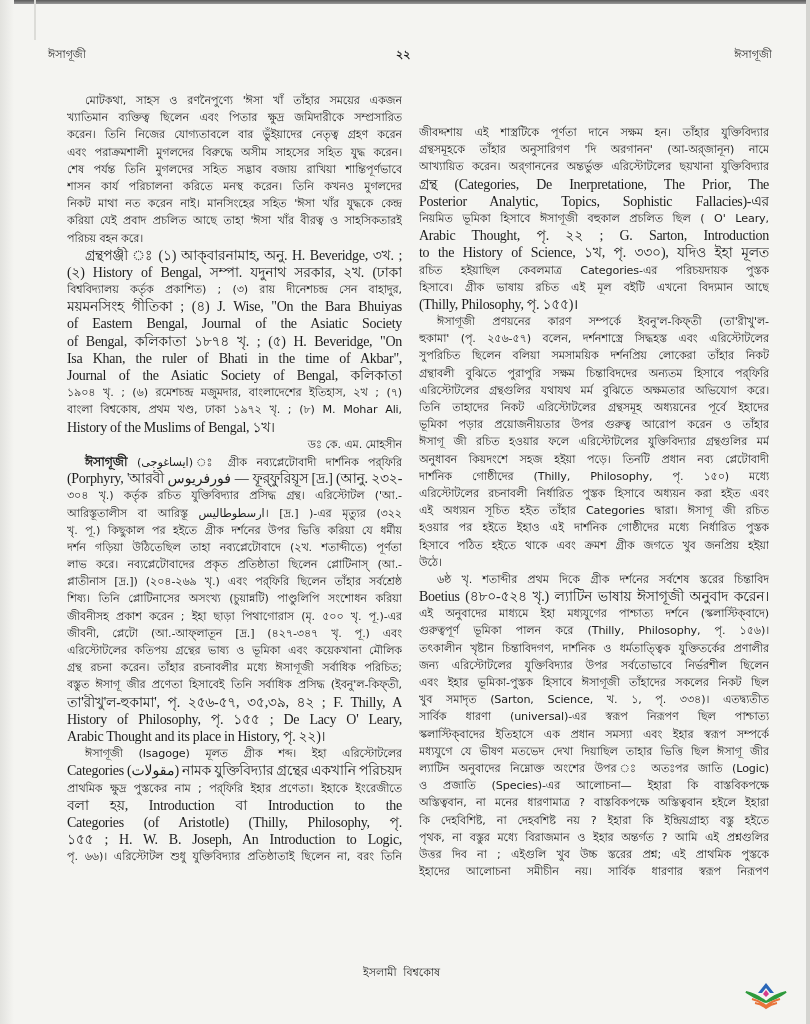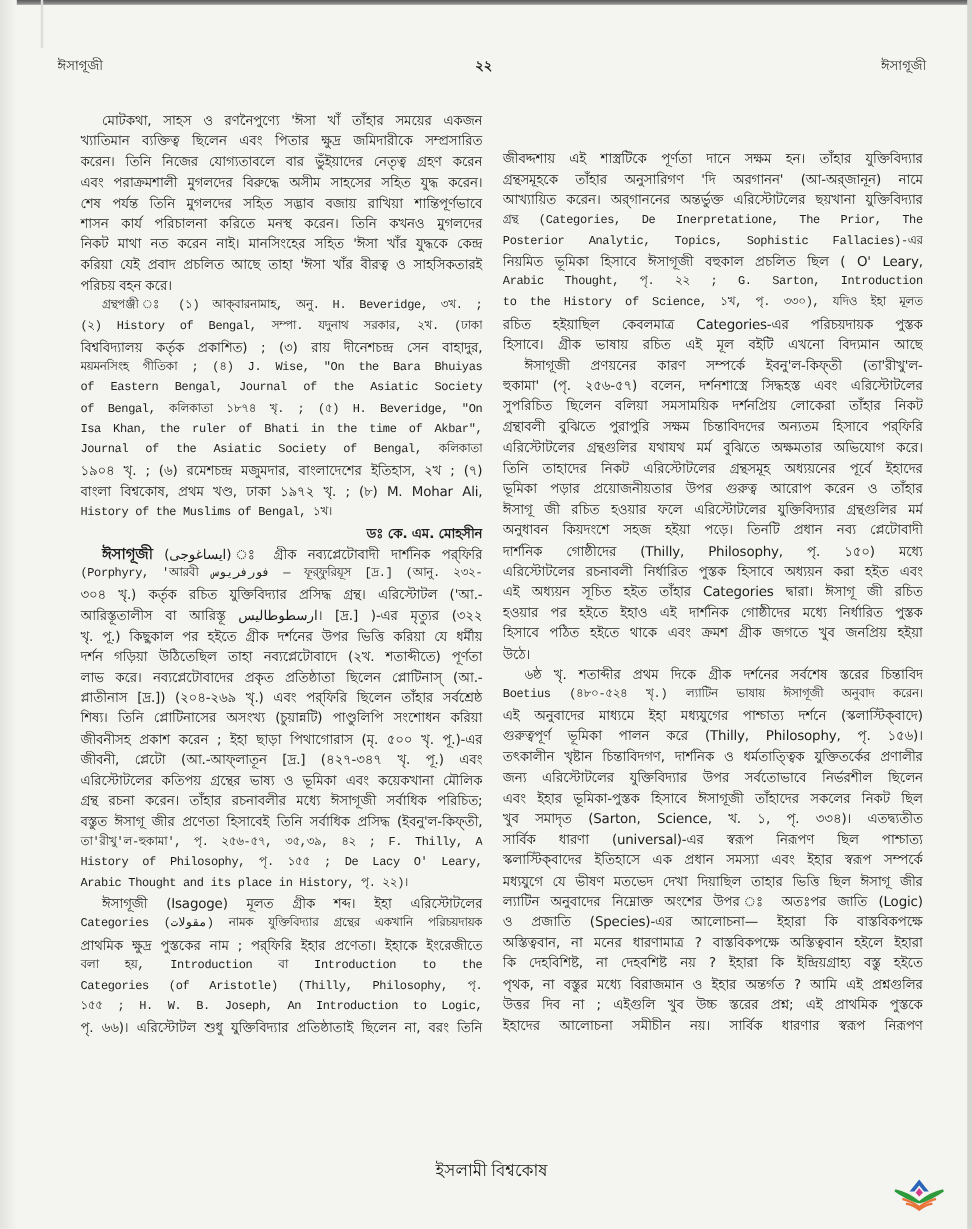--- a/index.html
+++ b/index.html
@@ -41,27 +41,27 @@
   }
   #col-left { left: 67px; width: 335px; }
   #col-right { left: 419px; width: 350px; margin-top: 32px; }
   .ln {
     display: block; white-space: nowrap; overflow: hidden;
     text-align: justify; text-align-last: justify;
     height: 17.2px;
   }
   .ln.last { text-align-last: left; }
   .ln.indent { padding-left: 18px; }
-  .ln.right { text-align: right; text-align-last: right; font-weight: bold; }
-  .ln.en { font-family: Liberation Mono, monospace; font-size: 10px; letter-spacing: -0.3px; }
+  .ln.right { text-align: right; text-align-last: right; }
+  .ln.en { font-family: Liberation Serif, serif; font-size: 14px; letter-spacing: -0.3px; }
   .ln .bold { font-weight: bold; font-size: 12.5px; }
 
   .footer-title {
     position: absolute; top: 964px; left: 363px;
-    font-size: 14px; font-family: Liberation Serif, serif; text-align: right;
+    font-size: 11px; font-family: Liberation Mono, monospace; text-align: right;
   }
   .logo {
     position: absolute; left: 744px; top: 980px; width: 44px; height: 30px;
   }
 </style>
 </head>
 <body>
 
 <div class="topband"></div>
 <div class="leftedge"></div>
@@ -123,20 +123,21 @@
     <span class="ln ">জীবদ্দশায় এই শাস্ত্রটিকে পূর্ণতা দানে সক্ষম হন। তাঁহার যুক্তিবিদ্যার</span>
     <span class="ln ">গ্রন্থসমূহকে তাঁহার অনুসারিগণ 'দি অরগানন' (আ-অর্‌জানূন) নামে</span>
     <span class="ln ">আখ্যায়িত করেন। অর্‌গাননের অন্তর্ভুক্ত এরিস্টোটলের ছয়খানা যুক্তিবিদ্যার</span>
     <span class="ln en">গ্রন্থ (Categories, De Inerpretatione, The Prior, The</span>
     <span class="ln en">Posterior Analytic, Topics, Sophistic Fallacies)-এর</span>
     <span class="ln ">নিয়মিত ভূমিকা হিসাবে ঈসাগূজী বহুকাল প্রচলিত ছিল ( O' Leary,</span>
     <span class="ln en">Arabic Thought, পৃ. ২২ ; G. Sarton, Introduction</span>
     <span class="ln en">to the History of Science, ১খ, পৃ. ৩৩০), যদিও ইহা মূলত</span>
     <span class="ln ">রচিত হইয়াছিল কেবলমাত্র Categories-এর পরিচয়দায়ক পুস্তক</span>
     <span class="ln ">হিসাবে। গ্রীক ভাষায় রচিত এই মূল বইটি এখনো বিদ্যমান আছে</span>
+    <span class="ln last en">(Thilly, Philosophy, পৃ. ১৫৫)।</span>
     <span class="ln indent">ঈসাগূজী প্রণয়নের কারণ সম্পর্কে ইবনু'ল-কিফ্‌তী (তা'রীখু'ল-</span>
     <span class="ln ">হুকামা' (পৃ. ২৫৬-৫৭) বলেন, দর্শনশাস্ত্রে সিদ্ধহস্ত এবং এরিস্টোটলের</span>
     <span class="ln ">সুপরিচিত ছিলেন বলিয়া সমসাময়িক দর্শনপ্রিয় লোকেরা তাঁহার নিকট</span>
     <span class="ln ">গ্রন্থাবলী বুঝিতে পুরাপুরি সক্ষম চিন্তাবিদদের অন্যতম হিসাবে পর্‌ফিরি</span>
     <span class="ln ">এরিস্টোটলের গ্রন্থগুলির যথাযথ মর্ম বুঝিতে অক্ষমতার অভিযোগ করে।</span>
     <span class="ln ">তিনি তাহাদের নিকট এরিস্টোটলের গ্রন্থসমূহ অধ্যয়নের পূর্বে ইহাদের</span>
     <span class="ln ">ভূমিকা পড়ার প্রয়োজনীয়তার উপর গুরুত্ব আরোপ করেন ও তাঁহার</span>
     <span class="ln ">ঈসাগূ জী রচিত হওয়ার ফলে এরিস্টোটলের যুক্তিবিদ্যার গ্রন্থগুলির মর্ম</span>
     <span class="ln ">অনুধাবন কিয়দংশে সহজ হইয়া পড়ে। তিনটি প্রধান নব্য প্লেটোবাদী</span>
     <span class="ln ">দার্শনিক গোষ্ঠীদের (Thilly, Philosophy, পৃ. ১৫০) মধ্যে</span>

